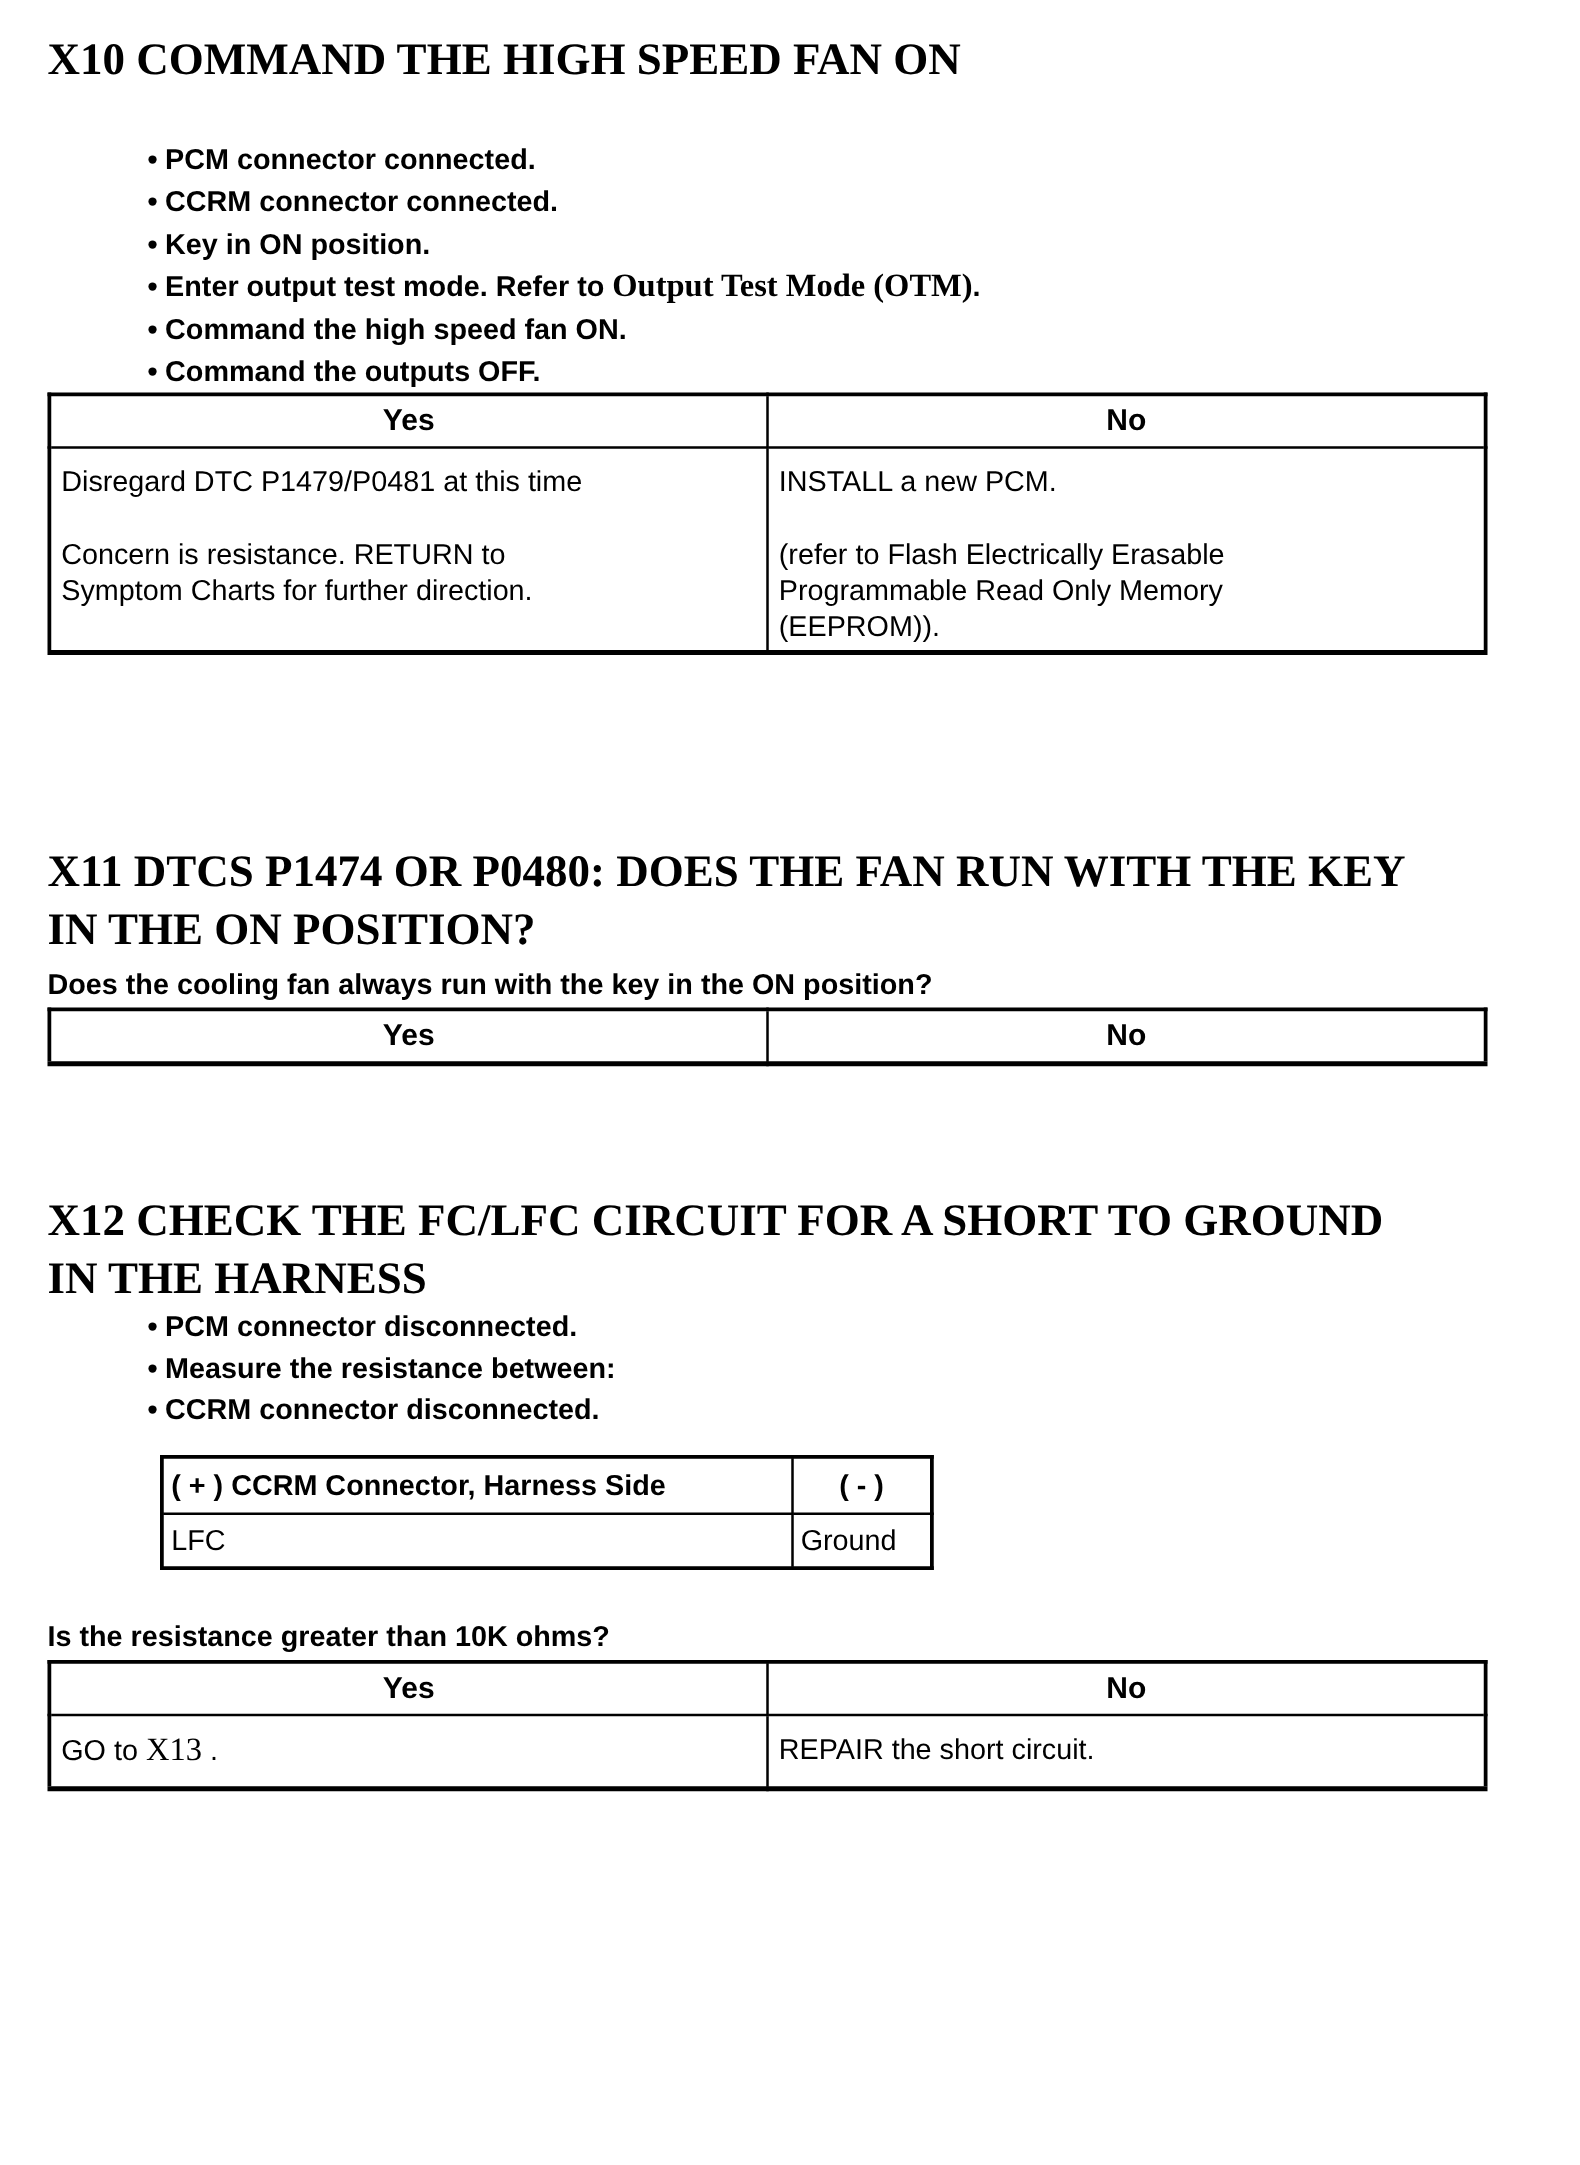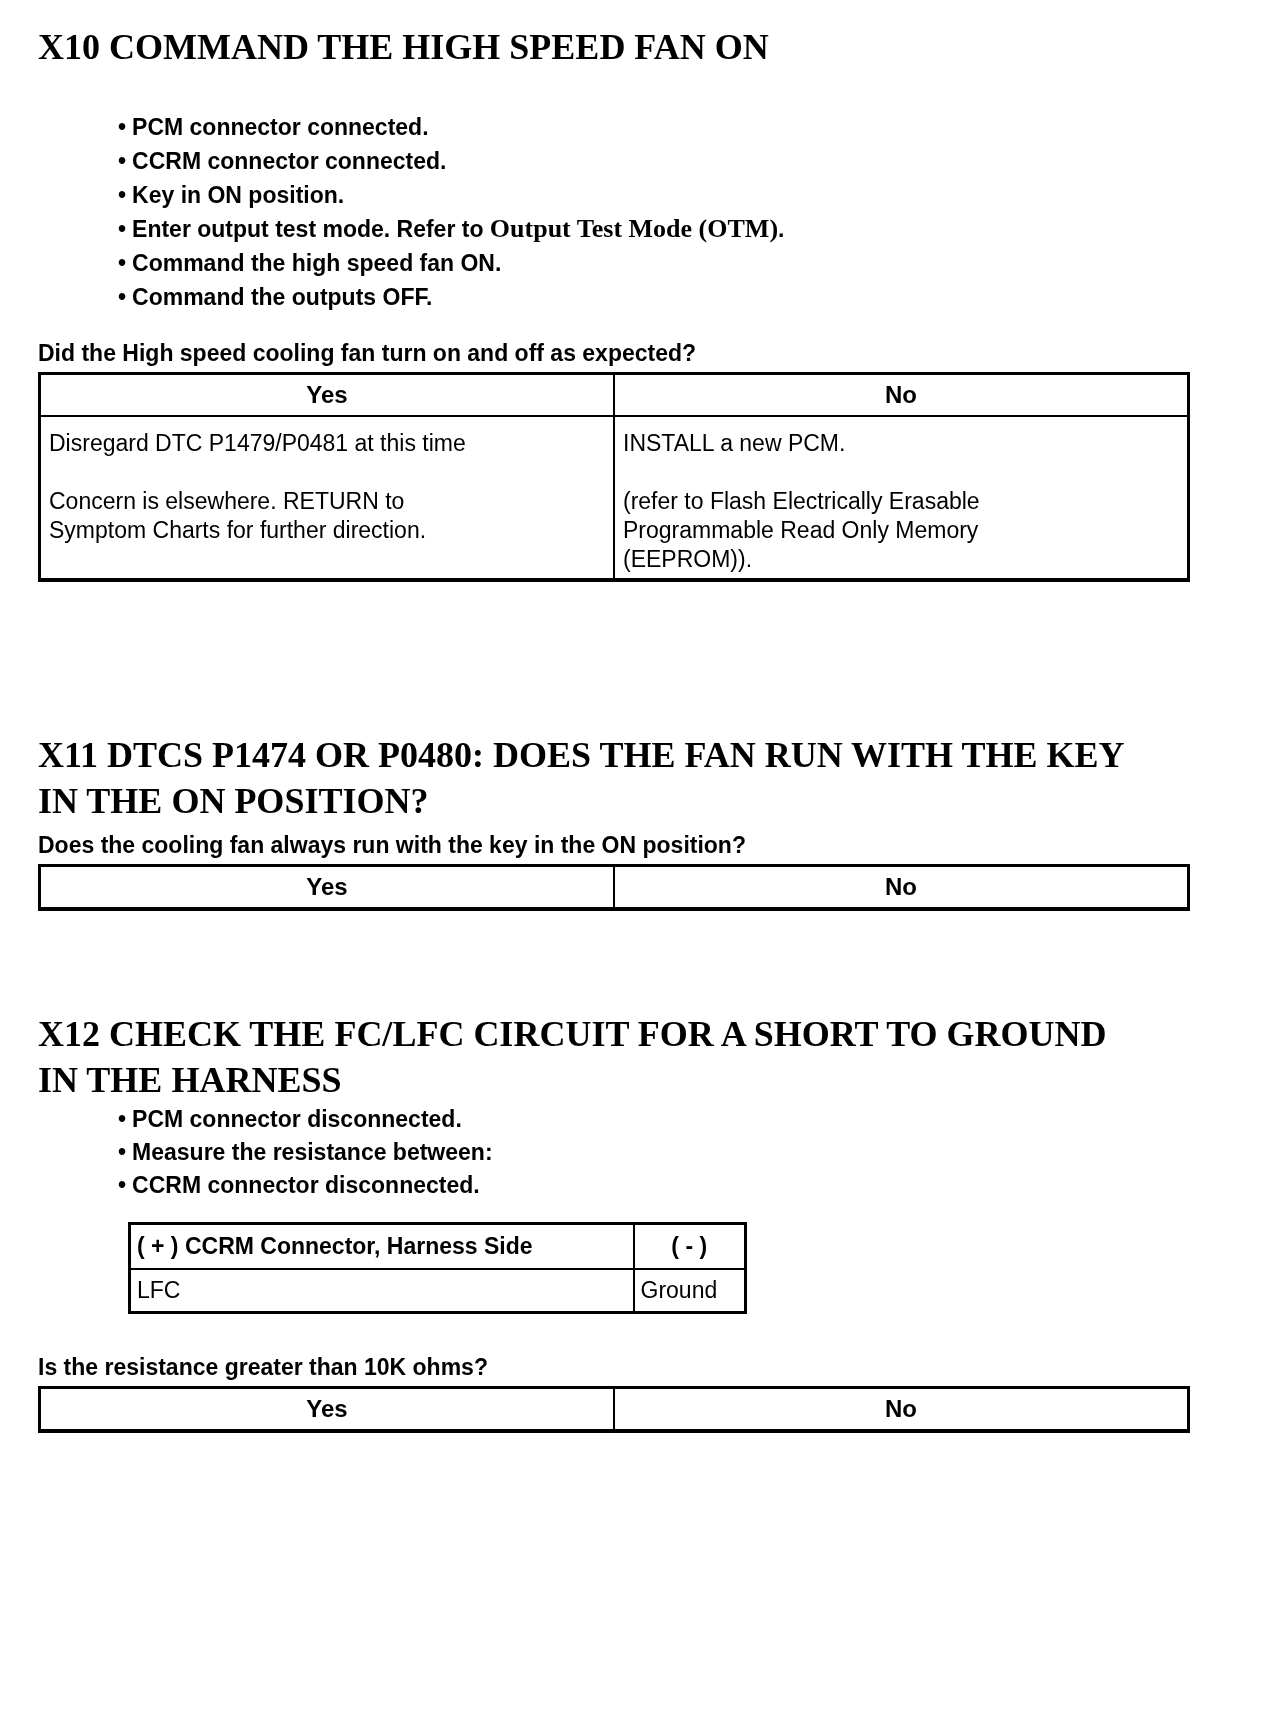--- a/index.html
+++ b/index.html
@@ -108,33 +108,32 @@
 
   <ul class="bullets">
     <li><span>PCM connector connected.</span><span class="ref"></span><span></span></li>
     <li><span>CCRM connector connected.</span><span class="ref"></span><span></span></li>
     <li><span>Key in ON position.</span><span class="ref"></span><span></span></li>
     <li><span>Enter output test mode. Refer to </span><span class="ref">Output Test Mode (OTM)</span><span>.</span></li>
     <li><span>Command the high speed fan ON.</span><span class="ref"></span><span></span></li>
     <li><span>Command the outputs OFF.</span><span class="ref"></span><span></span></li>
   </ul>
 
-  <p class="question q-x10">Did the High speed cooling fan turn on and off as expected?</p>
 
   <table class="yn t1">
     <tbody>
         <tr>
       <th>Yes</th>
       <th>No</th>
     </tr>
     <tr>
       <td>
         <div class="line">Disregard DTC P1479/P0481 at this time</div>
         <div class="line"></div>
-        <div class="line">Concern is elsewhere. RETURN to</div>
+        <div class="line">Concern is resistance. RETURN to</div>
         <div class="line">Symptom Charts for further direction.</div>
       </td>
       <td>
         <div class="line">INSTALL a new PCM.</div>
         <div class="line"></div>
         <div class="line">(refer to Flash Electrically Erasable</div>
         <div class="line">Programmable Read Only Memory</div>
         <div class="line">(EEPROM)).</div>
       </td>
     </tr>
@@ -182,16 +181,24 @@
     </table>
 
   <p class="question q-x12">Is the resistance greater than 10K ohms?</p>
 
   <table class="yn t3">
     <tbody>
         <tr>
       <th>Yes</th>
       <th>No</th>
     </tr>
+    <tr>
+      <td>
+        <div class="line"><span>GO to </span><span class="ref">X13</span><span> .</span></div>
+      </td>
+      <td>
+        <div class="line">REPAIR the short circuit.</div>
+      </td>
+    </tr>
   </tbody>
     </table>
 
 </div>
 
 </body></html>

